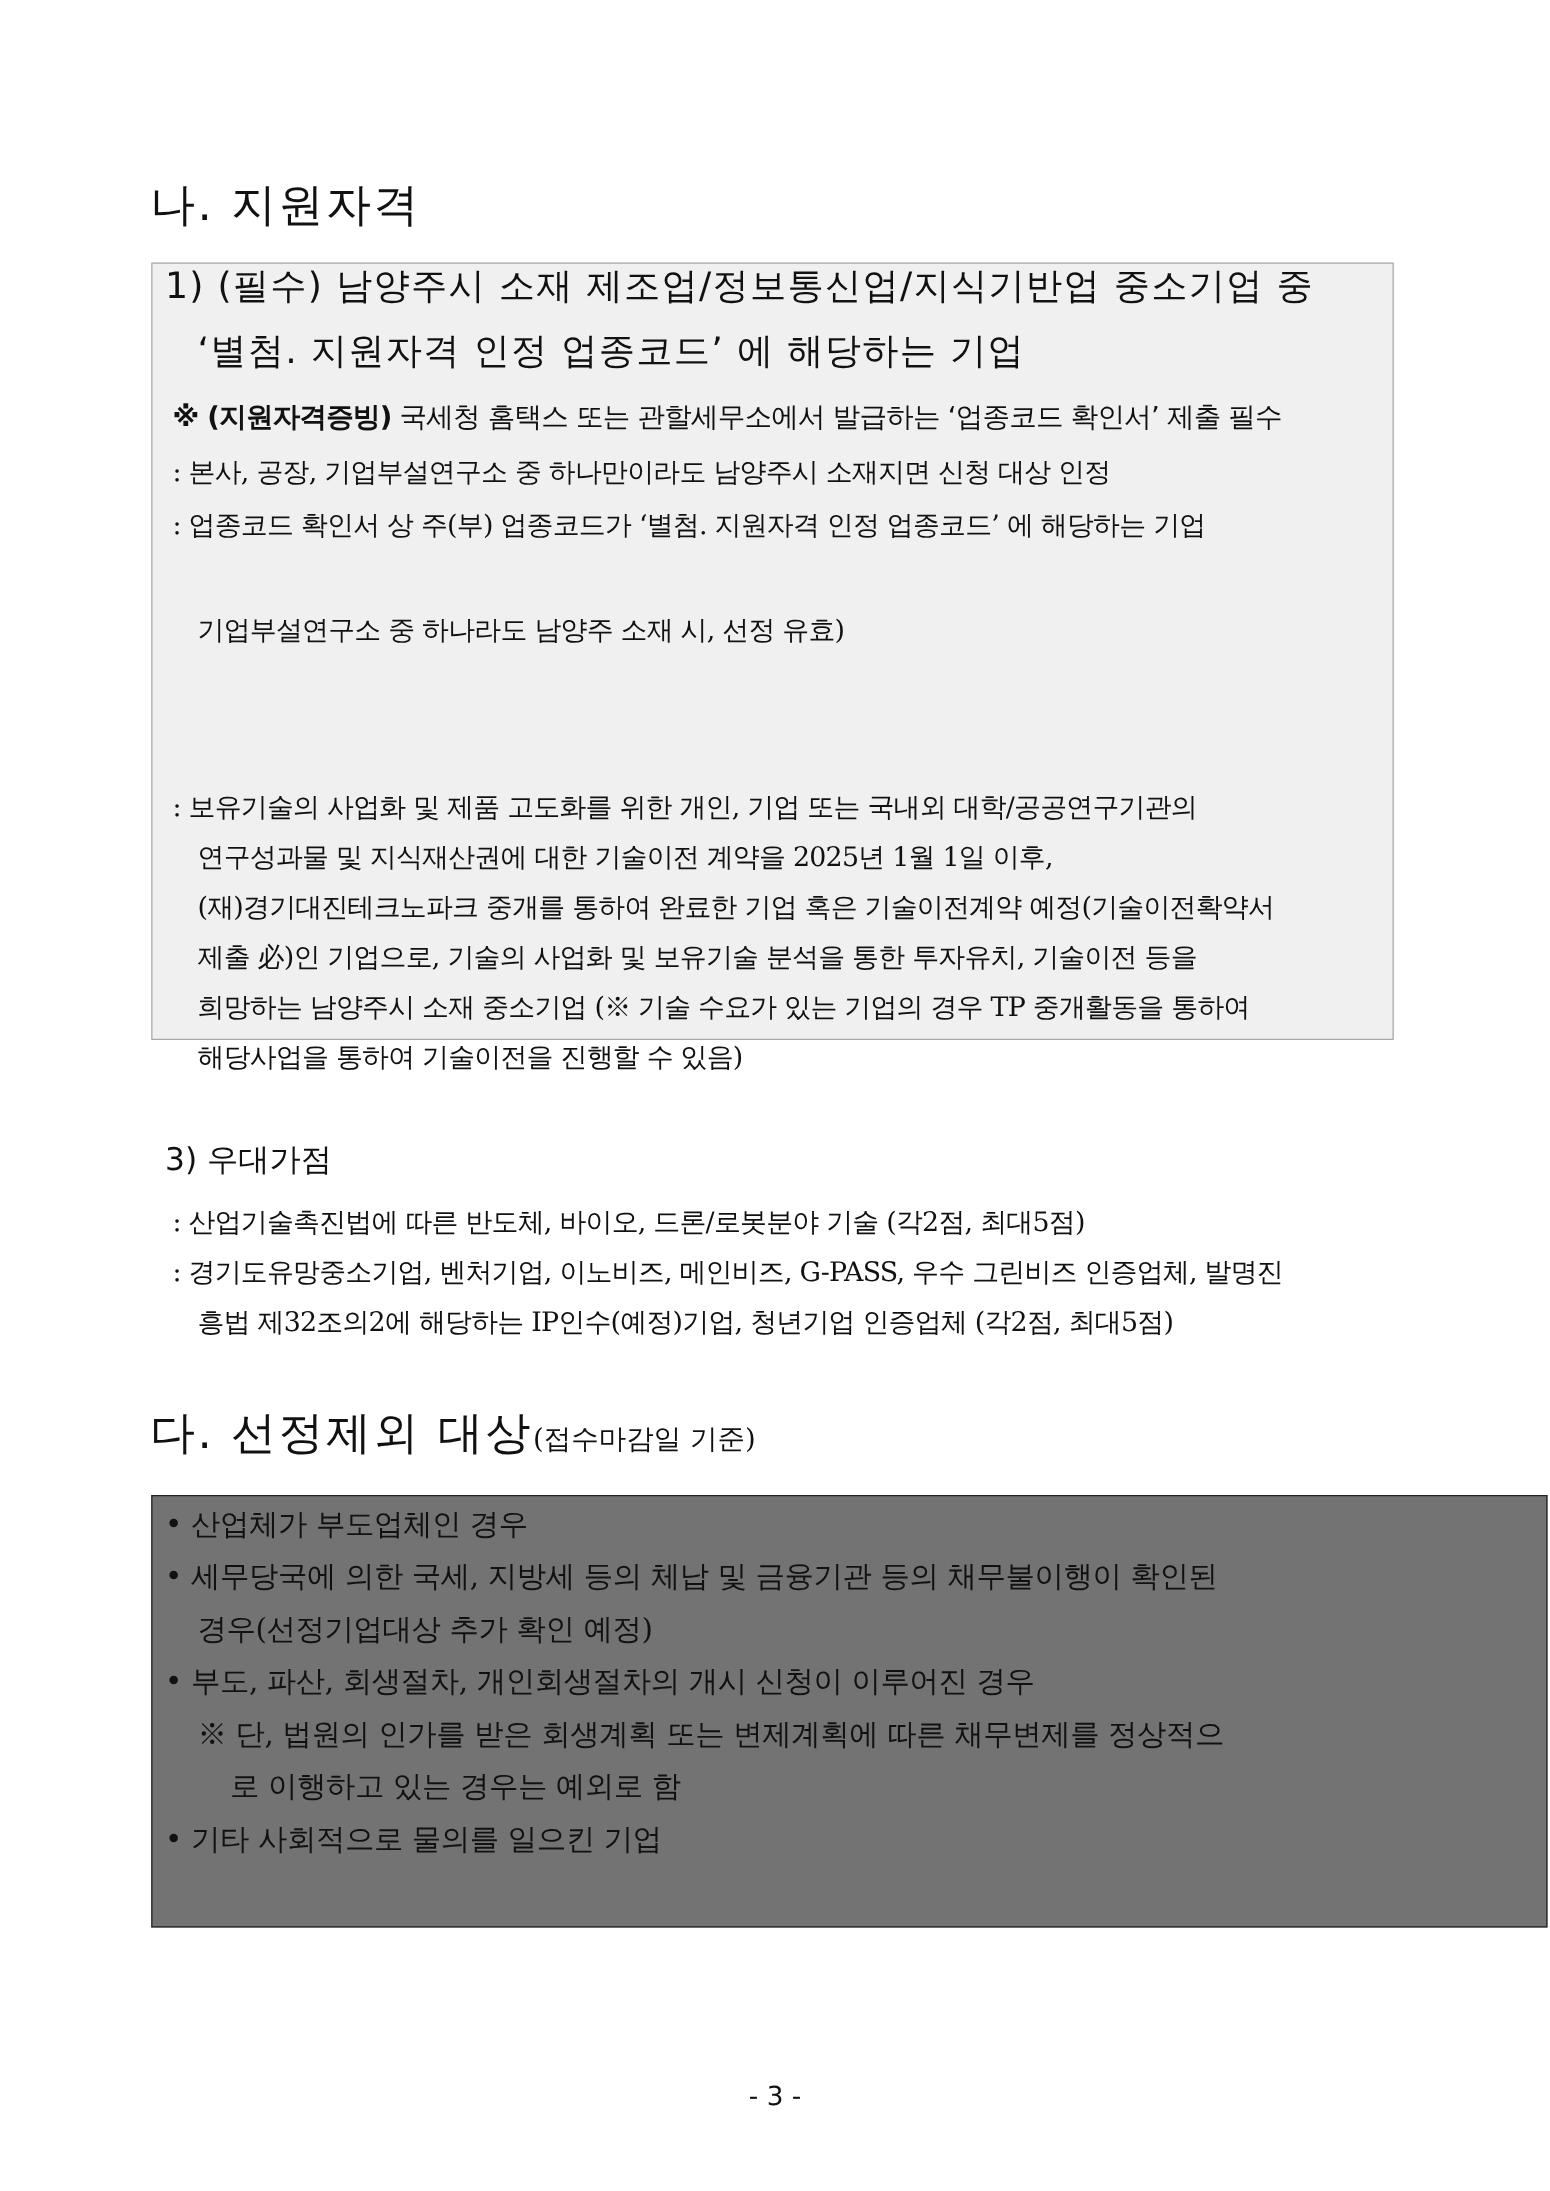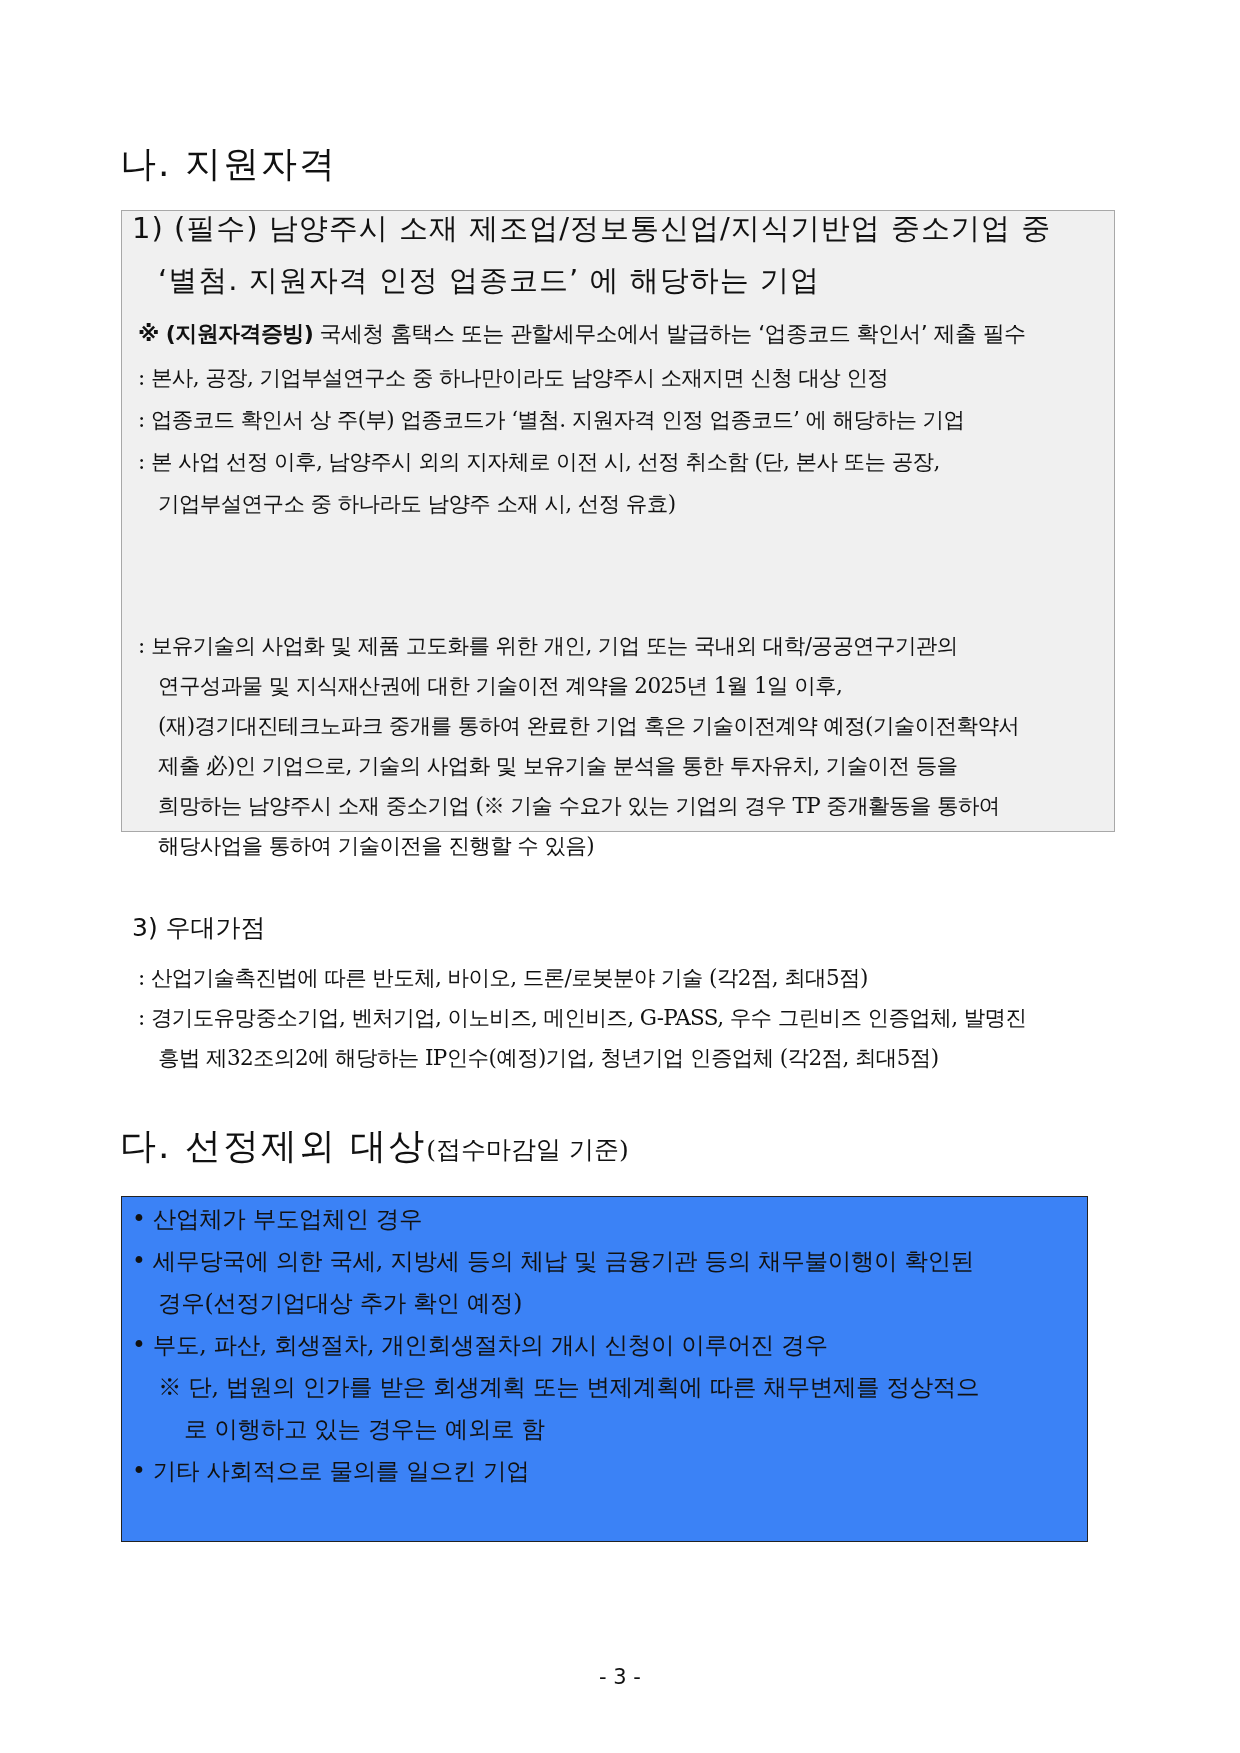--- a/index.html
+++ b/index.html
@@ -1,22 +1,22 @@
 <!DOCTYPE html>
 <html><head>
 <meta charset="utf-8">
 <style>
   html, body { margin:0; padding:0; background:#ffffff; }
   body { width:1240px; height:1753px; position:relative; font-family:"DejaVu Serif", serif; color:#111; overflow:hidden; }
   .h1 { position:absolute; left:120px; font-size:36px; letter-spacing:2px; font-family:"DejaVu Sans", sans-serif; font-weight:normal; }
-  .h1 .sub { font-size:25px; letter-spacing:0; font-family:"DejaVu Serif", serif; }
+  .h1 .sub { font-size:22px; letter-spacing:0; font-family:"DejaVu Serif", serif; }
   #sec-na { top:140px; }
   #sec-da { top:1122px; }
   .box1 { position:absolute; left:121px; top:210px; width:994px; height:622px; background:#f0f0f0; border:1.5px solid #a8a8a8; box-sizing:border-box; }
-  .box2 { position:absolute; left:121px; top:1196px; width:967px; height:346px; background:#3b82f6; border:1.5px solid #222; box-sizing:border-box; }
+  .box2 { position:absolute; left:121px; top:1196px; width:1117px; height:346px; background:#737373; border:1.5px solid #222; box-sizing:border-box; }
   .t { position:absolute; white-space:nowrap; }
   .big { font-size:29px; font-family:"DejaVu Sans", sans-serif; letter-spacing:1px; }
   .mid { font-size:25px; font-family:"DejaVu Sans", sans-serif; }
   .sm { font-size:21.5px; font-family:"DejaVu Serif", serif; letter-spacing:-0.6px; }
   .note { font-size:22px; font-family:"DejaVu Sans", sans-serif; letter-spacing:-0.6px; }
   .note b { font-weight:bold; }
   .li { font-size:23.5px; font-family:"DejaVu Serif", serif; letter-spacing:-0.3px; }
   .page-no { position:absolute; top:1665px; left:0; width:1240px; text-align:center; font-size:21px; font-family:"DejaVu Sans", sans-serif; }
 </style>
 </head>
@@ -26,21 +26,20 @@
 
 <div class="box1">
   <div class="t big" style="left:10px; top:-2px;">1) (필수) 남양주시 소재 제조업/정보통신업/지식기반업 중소기업 중</div>
   <div class="t big" style="left:36px; top:50px;">‘별첨. 지원자격 인정 업종코드’ 에 해당하는 기업</div>
 
   <div class="t note" style="left:16px; top:108px;">
     <b>※ (지원자격증빙)</b><span> 국세청 홈택스 또는 관할세무소에서 발급하는 ‘업종코드 확인서’ 제출 필수</span>
   </div>
   <div class="t sm" style="left:16px; top:152px;">: 본사, 공장, 기업부설연구소 중 하나만이라도 남양주시 소재지면 신청 대상 인정</div>
   <div class="t sm" style="left:16px; top:194px;">: 업종코드 확인서 상 주(부) 업종코드가 ‘별첨. 지원자격 인정 업종코드’ 에 해당하는 기업</div>
-  <div class="t sm" style="left:16px; top:236px;">: 본 사업 선정 이후, 남양주시 외의 지자체로 이전 시, 선정 취소함 (단, 본사 또는 공장,</div>
   <div class="t sm" style="left:36px; top:278px;">기업부설연구소 중 하나라도 남양주 소재 시, 선정 유효)</div>
 
   <div class="t sm" style="left:16px; top:420px;">: 보유기술의 사업화 및 제품 고도화를 위한 개인, 기업 또는 국내외 대학/공공연구기관의</div>
   <div class="t sm" style="left:36px; top:460px;">연구성과물 및 지식재산권에 대한 기술이전 계약을 2025년 1월 1일 이후,</div>
   <div class="t sm" style="left:36px; top:500px;">(재)경기대진테크노파크 중개를 통하여 완료한 기업 혹은 기술이전계약 예정(기술이전확약서</div>
   <div class="t sm" style="left:36px; top:540px;">제출 必)인 기업으로, 기술의 사업화 및 보유기술 분석을 통한 투자유치, 기술이전 등을</div>
   <div class="t sm" style="left:36px; top:580px;">희망하는 남양주시 소재 중소기업 (※ 기술 수요가 있는 기업의 경우 TP 중개활동을 통하여</div>
   <div class="t sm" style="left:36px; top:620px;">해당사업을 통하여 기술이전을 진행할 수 있음)</div>
 
   <div class="t mid" style="left:10px; top:700px;">3) 우대가점</div>

